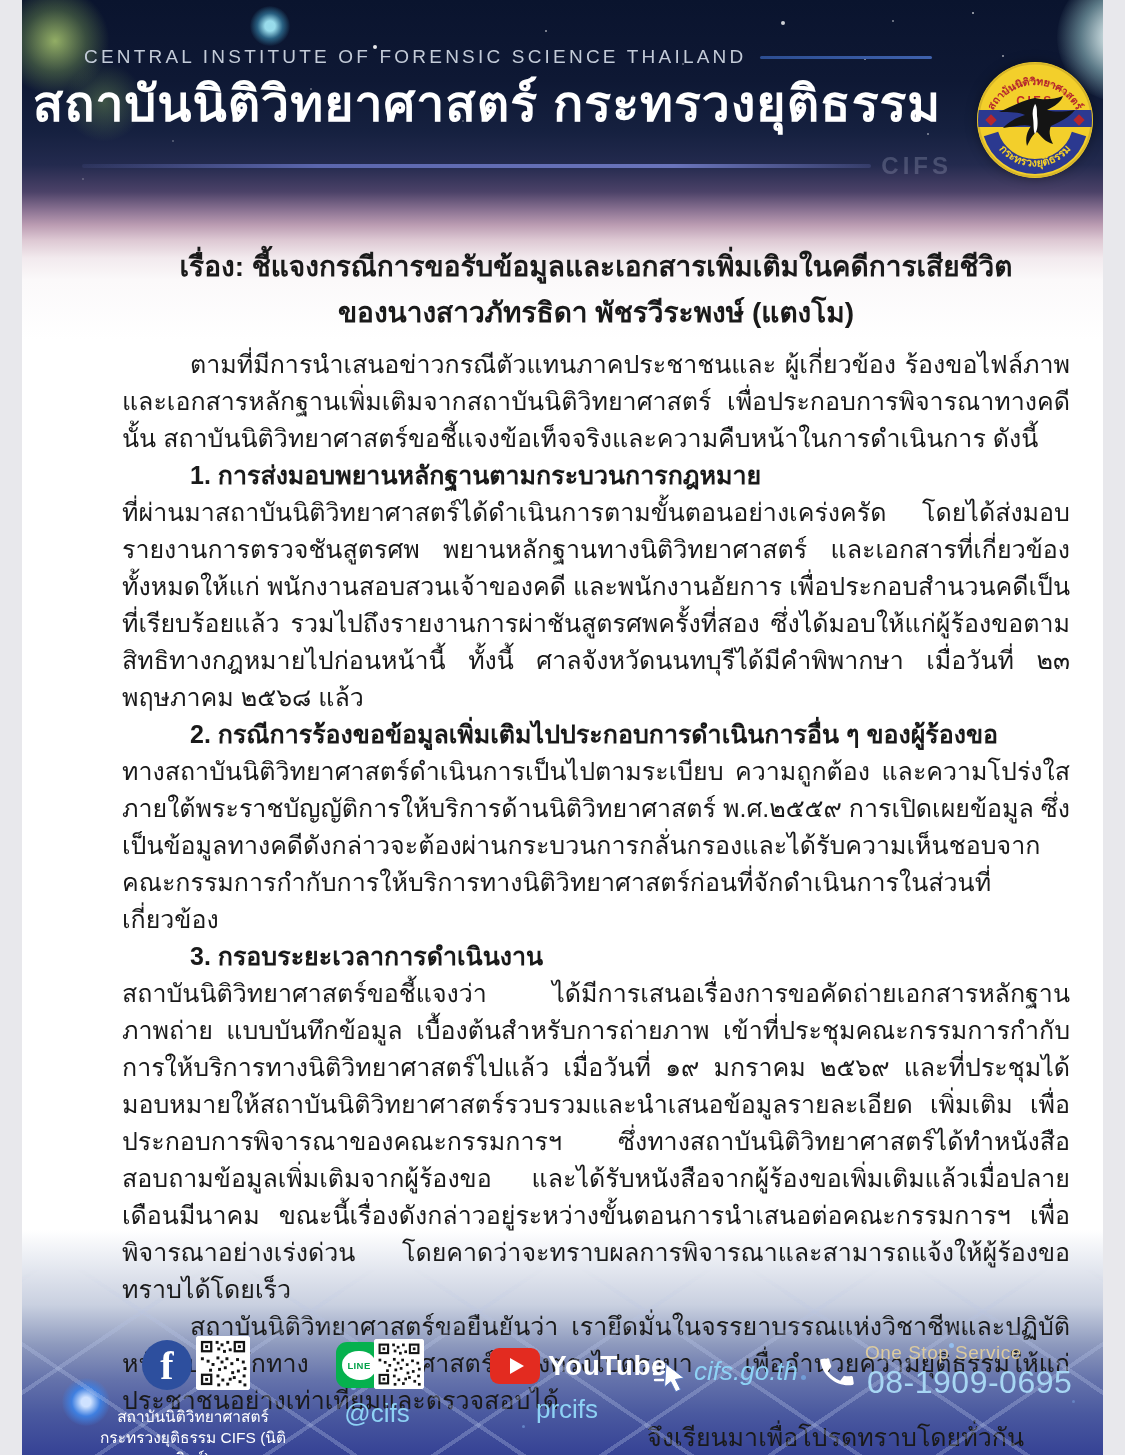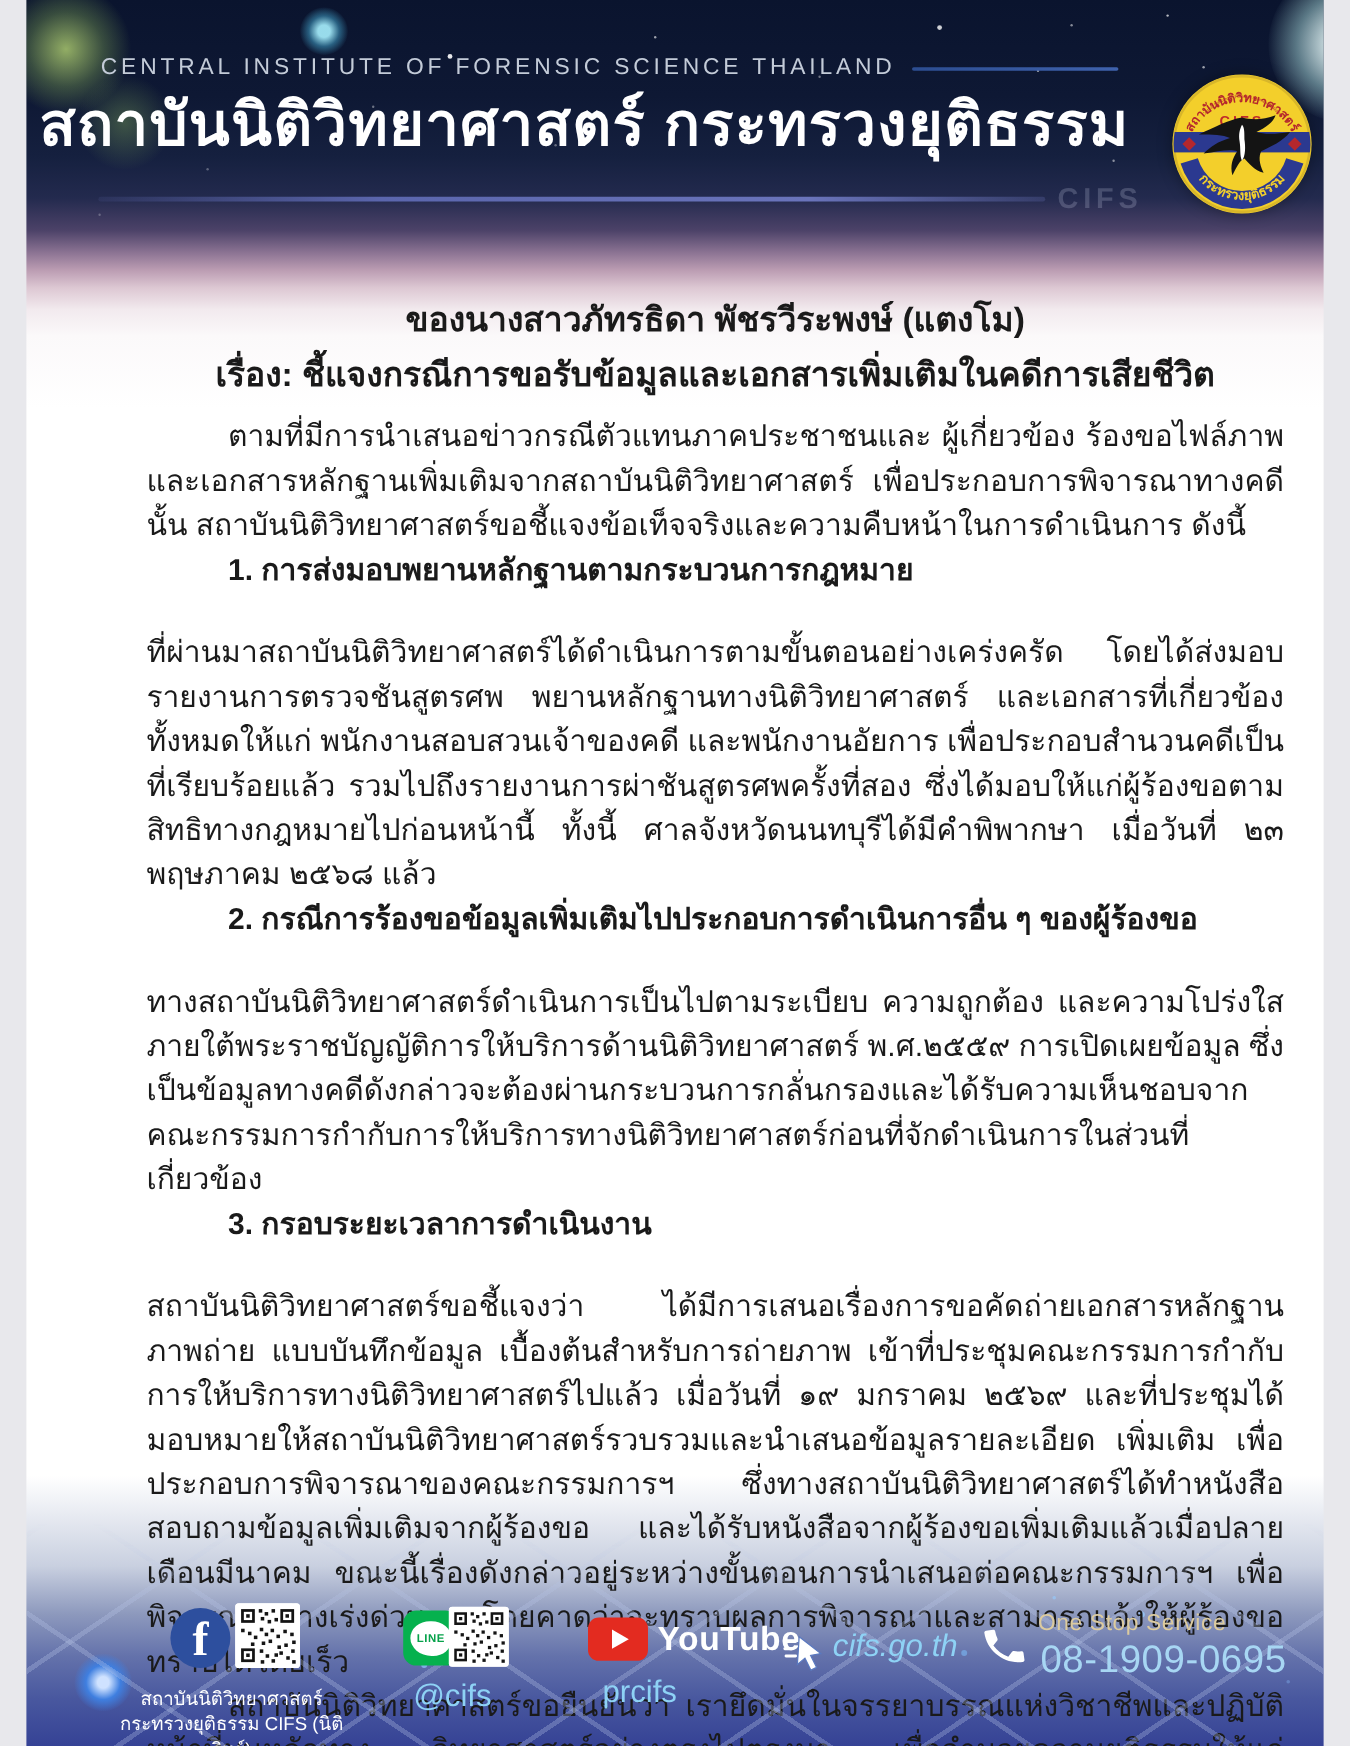--- a/index.html
+++ b/index.html
@@ -54,21 +54,21 @@
                  background:linear-gradient(90deg, rgba(90,100,165,.15), #5b66ad 30%, #6a74bb 75%, rgba(106,116,187,.25)); }
   .watermark { margin-left:10px; color:rgba(210,214,235,.22); font-size:24px; font-weight:bold; letter-spacing:4px; }
   .logo { position:absolute; left:953px; top:60px; width:120px; height:120px;
           filter:drop-shadow(0 0 6px rgba(0,0,0,.35)); }
   
   .doc { position:absolute; left:100px; top:244px; width:948px;
          color:#1a1a1a; font-size:25px; line-height:37px; word-wrap:break-word; }
   .doc-title { text-align:center; font-weight:bold; font-size:28px; line-height:46px; margin-bottom:10px; }
   .para { text-align:justify; text-indent:68px; }
   .sec-heading { font-weight:bold; padding-left:68px; }
-  .sec-body { text-align:justify;margin-top:32px; }
+  .sec-body { text-align:justify; }
   .signoff { text-align:right; padding-right:46px; }
   
   .footer { position:absolute; left:0; top:1270px; width:100%; height:185px; }
   .lattice { position:absolute; inset:0;
     background-image:
       repeating-linear-gradient(34deg,  rgba(185,198,232,0) 0 90px, rgba(185,198,232,.30) 90px 94px),
       repeating-linear-gradient(-34deg, rgba(185,198,232,0) 0 90px, rgba(185,198,232,.30) 90px 94px);
     -webkit-mask-image:linear-gradient(180deg, transparent 0, #000 70px);
             mask-image:linear-gradient(180deg, transparent 0, #000 70px); }
   .fb-icon { position:absolute; left:120px; top:70px; width:50px; height:50px; border-radius:50%;
@@ -82,21 +82,21 @@
   .line-icon { position:absolute; left:302px; top:72px; width:46px; height:46px; border-radius:11px;
                background:#06b14e; display:flex; align-items:center; justify-content:center;margin-left:12px; }
   .line-bubble { width:34px; height:29px; border-radius:50% 50% 46% 54%; background:#fff;
                  color:#06a24a; font-size:9.5px; font-weight:bold; text-align:center; line-height:29px; letter-spacing:.4px; }
   .handle { color:#8ed2f5; }
   .line-handle { position:absolute; left:300px; top:128px; width:110px; text-align:center; font-size:26px; }
   .yt-icon { position:absolute; left:468px; top:78px; width:50px; height:36px; border-radius:9px;
              background:#e32b20; display:flex; align-items:center; justify-content:center; }
   .yt-play { width:0; height:0; border-left:14px solid #fff; border-top:8.5px solid transparent; border-bottom:8.5px solid transparent; margin-left:3px; }
   .yt-wordmark { position:absolute; left:526px; top:80px; color:#fff; font-size:28px; font-weight:bold; letter-spacing:.5px; }
-  .yt-handle { position:absolute; left:480px; top:124px; width:130px; text-align:left; font-size:26px; }
+  .yt-handle { position:absolute; left:480px; top:124px; width:130px; text-align:center; font-size:26px; }
   .cursor-icon { position:absolute; left:630px; top:88px; width:38px; height:38px; }
   .website { position:absolute; left:672px; top:86px; font-size:26px;font-style:italic; }
   .phone-icon { position:absolute; left:795px; top:82px; width:40px; height:40px; transform:rotate(-8deg); }
   .oss-label { position:absolute; left:843px; top:72px; color:#dccb9f; font-size:19px; letter-spacing:.5px; }
   .phone-number { position:absolute; left:845px; top:94px; color:#a7d6f3; font-size:32px; letter-spacing:.5px; }
   .hidden-defs { position:absolute; width:0; height:0; overflow:hidden; }
 </style>
 </head>
 <body>
 
@@ -149,22 +149,22 @@
       </text>
       <g fill="#b5272d">
         <rect x="12" y="56" width="8" height="8" transform="rotate(45 16 60)"></rect>
         <rect x="100" y="56" width="8" height="8" transform="rotate(45 104 60)"></rect>
       </g>
     </svg>
   </div>
 
   <div class="doc">
     <div class="doc-title">
+      <div>เรื่อง: ชี้แจงกรณีการขอรับข้อมูลและเอกสารเพิ่มเติมในคดีการเสียชีวิต</div>
       <div>ของนางสาวภัทรธิดา พัชรวีระพงษ์ (แตงโม)</div>
-      <div>เรื่อง: ชี้แจงกรณีการขอรับข้อมูลและเอกสารเพิ่มเติมในคดีการเสียชีวิต</div>
     </div>
     <div class="para">ตามที่มีการนำเสนอข่าวกรณีตัวแทนภาคประชาชนและ ผู้เกี่ยวข้อง ร้องขอไฟล์ภาพและเอกสารหลักฐานเพิ่มเติมจากสถาบันนิติวิทยาศาสตร์ เพื่อประกอบการพิจารณาทางคดีนั้น สถาบันนิติวิทยาศาสตร์ขอชี้แจงข้อเท็จจริงและความคืบหน้าในการดำเนินการ ดังนี้</div>
     <div class="sec-heading">1. การส่งมอบพยานหลักฐานตามกระบวนการกฎหมาย</div>
     <div class="sec-body">ที่ผ่านมาสถาบันนิติวิทยาศาสตร์ได้ดำเนินการตามขั้นตอนอย่างเคร่งครัด โดยได้ส่งมอบรายงานการตรวจชันสูตรศพ พยานหลักฐานทางนิติวิทยาศาสตร์ และเอกสารที่เกี่ยวข้องทั้งหมดให้แก่ พนักงานสอบสวนเจ้าของคดี และพนักงานอัยการ เพื่อประกอบสำนวนคดีเป็นที่เรียบร้อยแล้ว รวมไปถึงรายงานการผ่าชันสูตรศพครั้งที่สอง ซึ่งได้มอบให้แก่ผู้ร้องขอตามสิทธิทางกฎหมายไปก่อนหน้านี้ ทั้งนี้ ศาลจังหวัดนนทบุรีได้มีคำพิพากษา เมื่อวันที่ ๒๓ พฤษภาคม ๒๕๖๘ แล้ว</div>
     <div class="sec-heading">2. กรณีการร้องขอข้อมูลเพิ่มเติมไปประกอบการดำเนินการอื่น ๆ ของผู้ร้องขอ</div>
     <div class="sec-body">ทางสถาบันนิติวิทยาศาสตร์ดำเนินการเป็นไปตามระเบียบ ความถูกต้อง และความโปร่งใส ภายใต้พระราชบัญญัติการให้บริการด้านนิติวิทยาศาสตร์ พ.ศ.๒๕๕๙ การเปิดเผยข้อมูล ซึ่งเป็นข้อมูลทางคดีดังกล่าวจะต้องผ่านกระบวนการกลั่นกรองและได้รับความเห็นชอบจาก คณะกรรมการกำกับการให้บริการทางนิติวิทยาศาสตร์ก่อนที่จักดำเนินการในส่วนที่เกี่ยวข้อง</div>
     <div class="sec-heading">3. กรอบระยะเวลาการดำเนินงาน</div>
     <div class="sec-body">สถาบันนิติวิทยาศาสตร์ขอชี้แจงว่า ได้มีการเสนอเรื่องการขอคัดถ่ายเอกสารหลักฐานภาพถ่าย แบบบันทึกข้อมูล เบื้องต้นสำหรับการถ่ายภาพ เข้าที่ประชุมคณะกรรมการกำกับการให้บริการทางนิติวิทยาศาสตร์ไปแล้ว เมื่อวันที่ ๑๙ มกราคม ๒๕๖๙ และที่ประชุมได้มอบหมายให้สถาบันนิติวิทยาศาสตร์รวบรวมและนำเสนอข้อมูลรายละเอียด เพิ่มเติม เพื่อประกอบการพิจารณาของคณะกรรมการฯ ซึ่งทางสถาบันนิติวิทยาศาสตร์ได้ทำหนังสือสอบถามข้อมูลเพิ่มเติมจากผู้ร้องขอ และได้รับหนังสือจากผู้ร้องขอเพิ่มเติมแล้วเมื่อปลายเดือนมีนาคม ขณะนี้เรื่องดังกล่าวอยู่ระหว่างขั้นตอนการนำเสนอต่อคณะกรรมการฯ เพื่อพิจารณาอย่างเร่งด่วน โดยคาดว่าจะทราบผลการพิจารณาและสามารถแจ้งให้ผู้ร้องขอทราบได้โดยเร็ว</div>
     <div class="para">สถาบันนิติวิทยาศาสตร์ขอยืนยันว่า เรายึดมั่นในจรรยาบรรณแห่งวิชาชีพและปฏิบัติหน้าที่บนหลักทาง วิทยาศาสตร์อย่างตรงไปตรงมา เพื่ออำนวยความยุติธรรมให้แก่ประชาชนอย่างเท่าเทียมและตรวจสอบได้</div>
     <div class="signoff">จึงเรียนมาเพื่อโปรดทราบโดยทั่วกัน</div>

